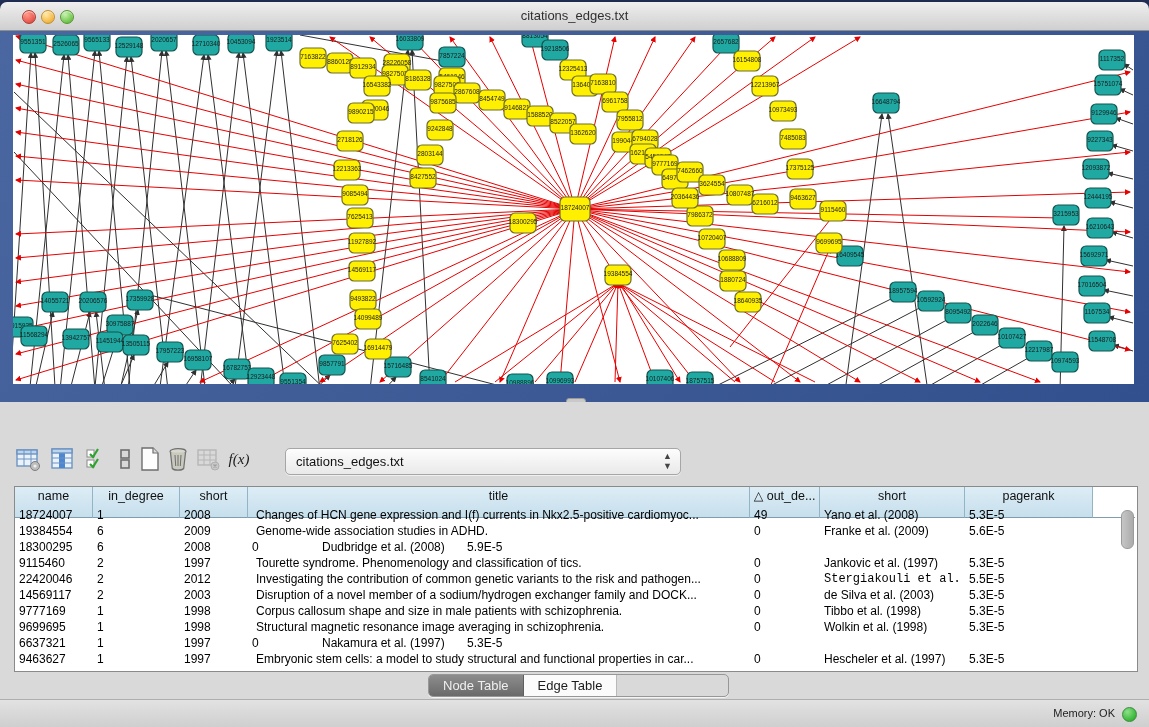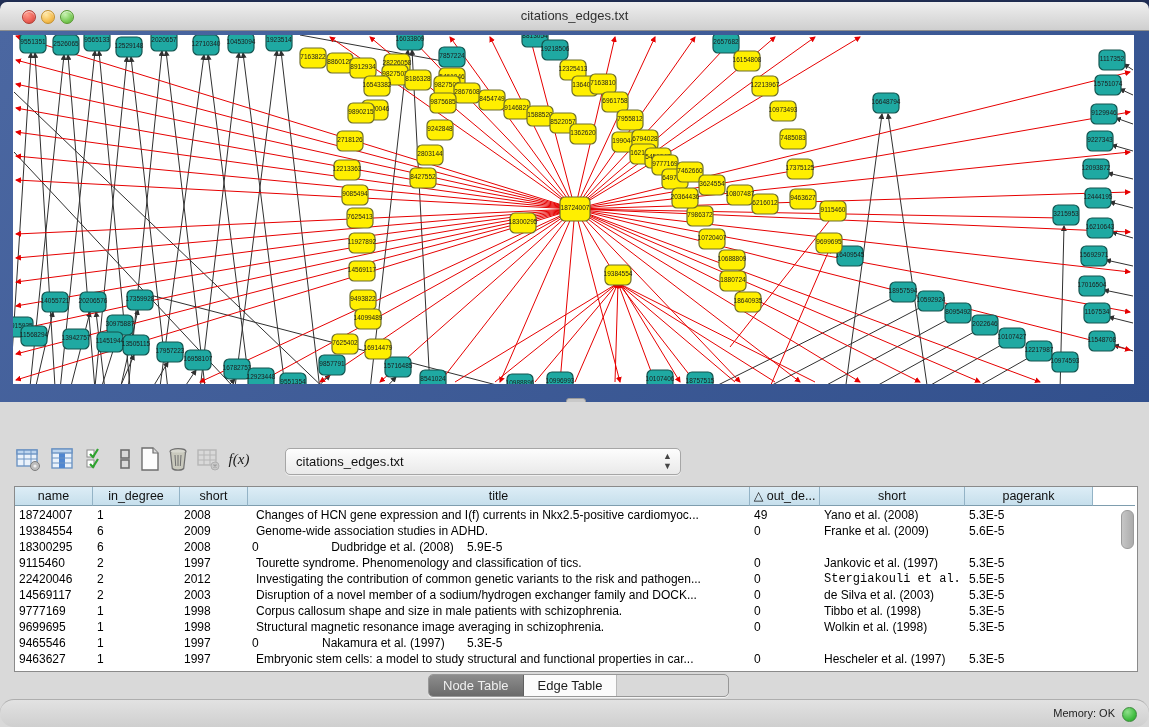--- a/index.html
+++ b/index.html
@@ -36,39 +36,39 @@
              color:#1a1a1a;text-align:center;line-height:18px;}
   .toolbar{position:absolute;left:0;top:38px;width:100%;height:42px;}
   .tbtn{position:absolute;top:6px;width:26px;height:26px;}
   .combo{position:absolute;left:285px;top:46px;width:394px;height:25px;border:1px solid #a6a6a6;
          border-radius:5px;background:linear-gradient(#fdfdfd,#e9e9e9);box-shadow:0 1px 0 rgba(255,255,255,.6);}
   .combo-text{position:absolute;left:10px;top:0;height:25px;line-height:25px;font-size:13px;color:#111;}
   .combo-arrows{position:absolute;right:8px;top:2px;font-size:9px;color:#444;line-height:10px;text-align:center;}
   .tablewrap{position:absolute;left:14px;top:84px;width:1122px;height:184px;background:#fff;
              border:1px solid #8a8a8a;overflow:hidden;}
   .thead{position:absolute;left:0;top:0;height:20px;width:100%;display:flex;}
-  .th{height:19px;line-height:19px;font-size:12.5px;color:#101010;text-align:center;
+  .th{height:31px;line-height:19px;font-size:12.5px;color:#101010;text-align:center;
       background:linear-gradient(#ddedf6,#c6dfec);border-right:1px solid #93b3c6;
       border-bottom:1px solid #7e9dae;box-sizing:border-box;overflow:hidden;white-space:nowrap;}
   .th.filler{background:#fff;border-right:none;border-bottom:1px solid #7e9dae;}
   .tbody{position:absolute;left:0;top:20px;width:100%;}
   .tr{display:flex;height:16px;}
   .td{height:16px;line-height:16px;font-size:12px;color:#000;padding-left:4px;
       box-sizing:border-box;overflow:hidden;white-space:nowrap;}
   .vscroll{position:absolute;right:3px;top:23px;width:11px;height:37px;border-radius:6px;
            background:linear-gradient(90deg,#c6c6c6,#ababab);border:1px solid #9b9b9b;}
   .tabsbar{position:absolute;left:0;top:270px;width:100%;height:28px;}
   .segment{position:absolute;left:428px;top:2px;height:21px;display:flex;border:1px solid #979797;
            border-radius:5px;overflow:hidden;box-shadow:0 1px 0 rgba(255,255,255,.7);}
   .seg{height:21px;line-height:21px;font-size:13px;padding:0 14px;background:#fbfbfb;color:#1c1c1c;
        border-right:1px solid #b9b9b9;}
   .seg:last-child{border-right:none;margin-top:46px;}
   .seg.active{background:linear-gradient(#8d8d8d,#6a6a6a);color:#efefef;border-right:1px solid #5f5f5f;}
   .statusbar{position:absolute;left:0;bottom:0;width:100%;height:27px;background:linear-gradient(#e2e2e2,#cfcfcf);
-             border-top:1px solid #aeaeae;border-radius:14px;}
+             border-top:1px solid #aeaeae;}
   .mem{position:absolute;right:34px;top:0;height:27px;line-height:27px;font-size:11px;color:#222;}
   .memdot{position:absolute;right:12px;top:7px;width:13px;height:13px;border-radius:50%;
           background:radial-gradient(circle at 35% 30%,#8ee08a,#3dbb3d 65%,#2e9a2e);border:1px solid #3c8a3c;}
   .icon-svg{display:block;}
 </style>
 </head>
 <body>
 
 <div class="gwin">
   <div class="titlebar">
@@ -785,21 +785,21 @@
           <div class="td" style="width: 502px; padding-left: 8px;">Genome-wide association studies in ADHD.</div>
           <div class="td" style="width: 70px;">0</div>
           <div class="td" style="width: 145px;">Franke et al. (2009)</div>
           <div class="td" style="width: 128px;">5.6E-5</div>
         </div>
         <div class="tr">
           <div class="td" style="width: 78px;">18300295</div>
           <div class="td" style="width: 87px;">6</div>
           <div class="td" style="width: 68px;">2008</div>
           <div class="td" style="width: 70px;">0</div>
-          <div class="td" style="width: 145px; text-align: center;">Dudbridge et al. (2008)</div>
+          <div class="td" style="width: 145px;">Dudbridge et al. (2008)</div>
           <div class="td" style="width: 128px;">5.9E-5</div>
         </div>
         <div class="tr">
           <div class="td" style="width: 78px;">9115460</div>
           <div class="td" style="width: 87px;">2</div>
           <div class="td" style="width: 68px;">1997</div>
           <div class="td" style="width: 502px; padding-left: 8px;">Tourette syndrome. Phenomenology and classification of tics.</div>
           <div class="td" style="width: 70px;">0</div>
           <div class="td" style="width: 145px;">Jankovic et al. (1997)</div>
           <div class="td" style="width: 128px;">5.3E-5</div>
@@ -834,21 +834,21 @@
         <div class="tr">
           <div class="td" style="width: 78px;">9699695</div>
           <div class="td" style="width: 87px;">1</div>
           <div class="td" style="width: 68px;">1998</div>
           <div class="td" style="width: 502px; padding-left: 8px;">Structural magnetic resonance image averaging in schizophrenia.</div>
           <div class="td" style="width: 70px;">0</div>
           <div class="td" style="width: 145px;">Wolkin et al. (1998)</div>
           <div class="td" style="width: 128px;">5.3E-5</div>
         </div>
         <div class="tr">
-          <div class="td" style="width: 78px;">9465546</div>
+          <div class="td" style="width: 78px;">6637321</div>
           <div class="td" style="width: 87px;">1</div>
           <div class="td" style="width: 68px;">1997</div>
           <div class="td" style="width: 70px;">0</div>
           <div class="td" style="width: 145px;">Nakamura et al. (1997)</div>
           <div class="td" style="width: 128px;">5.3E-5</div>
         </div>
         <div class="tr">
           <div class="td" style="width: 78px;">9463627</div>
           <div class="td" style="width: 87px;">1</div>
           <div class="td" style="width: 68px;">1997</div>

